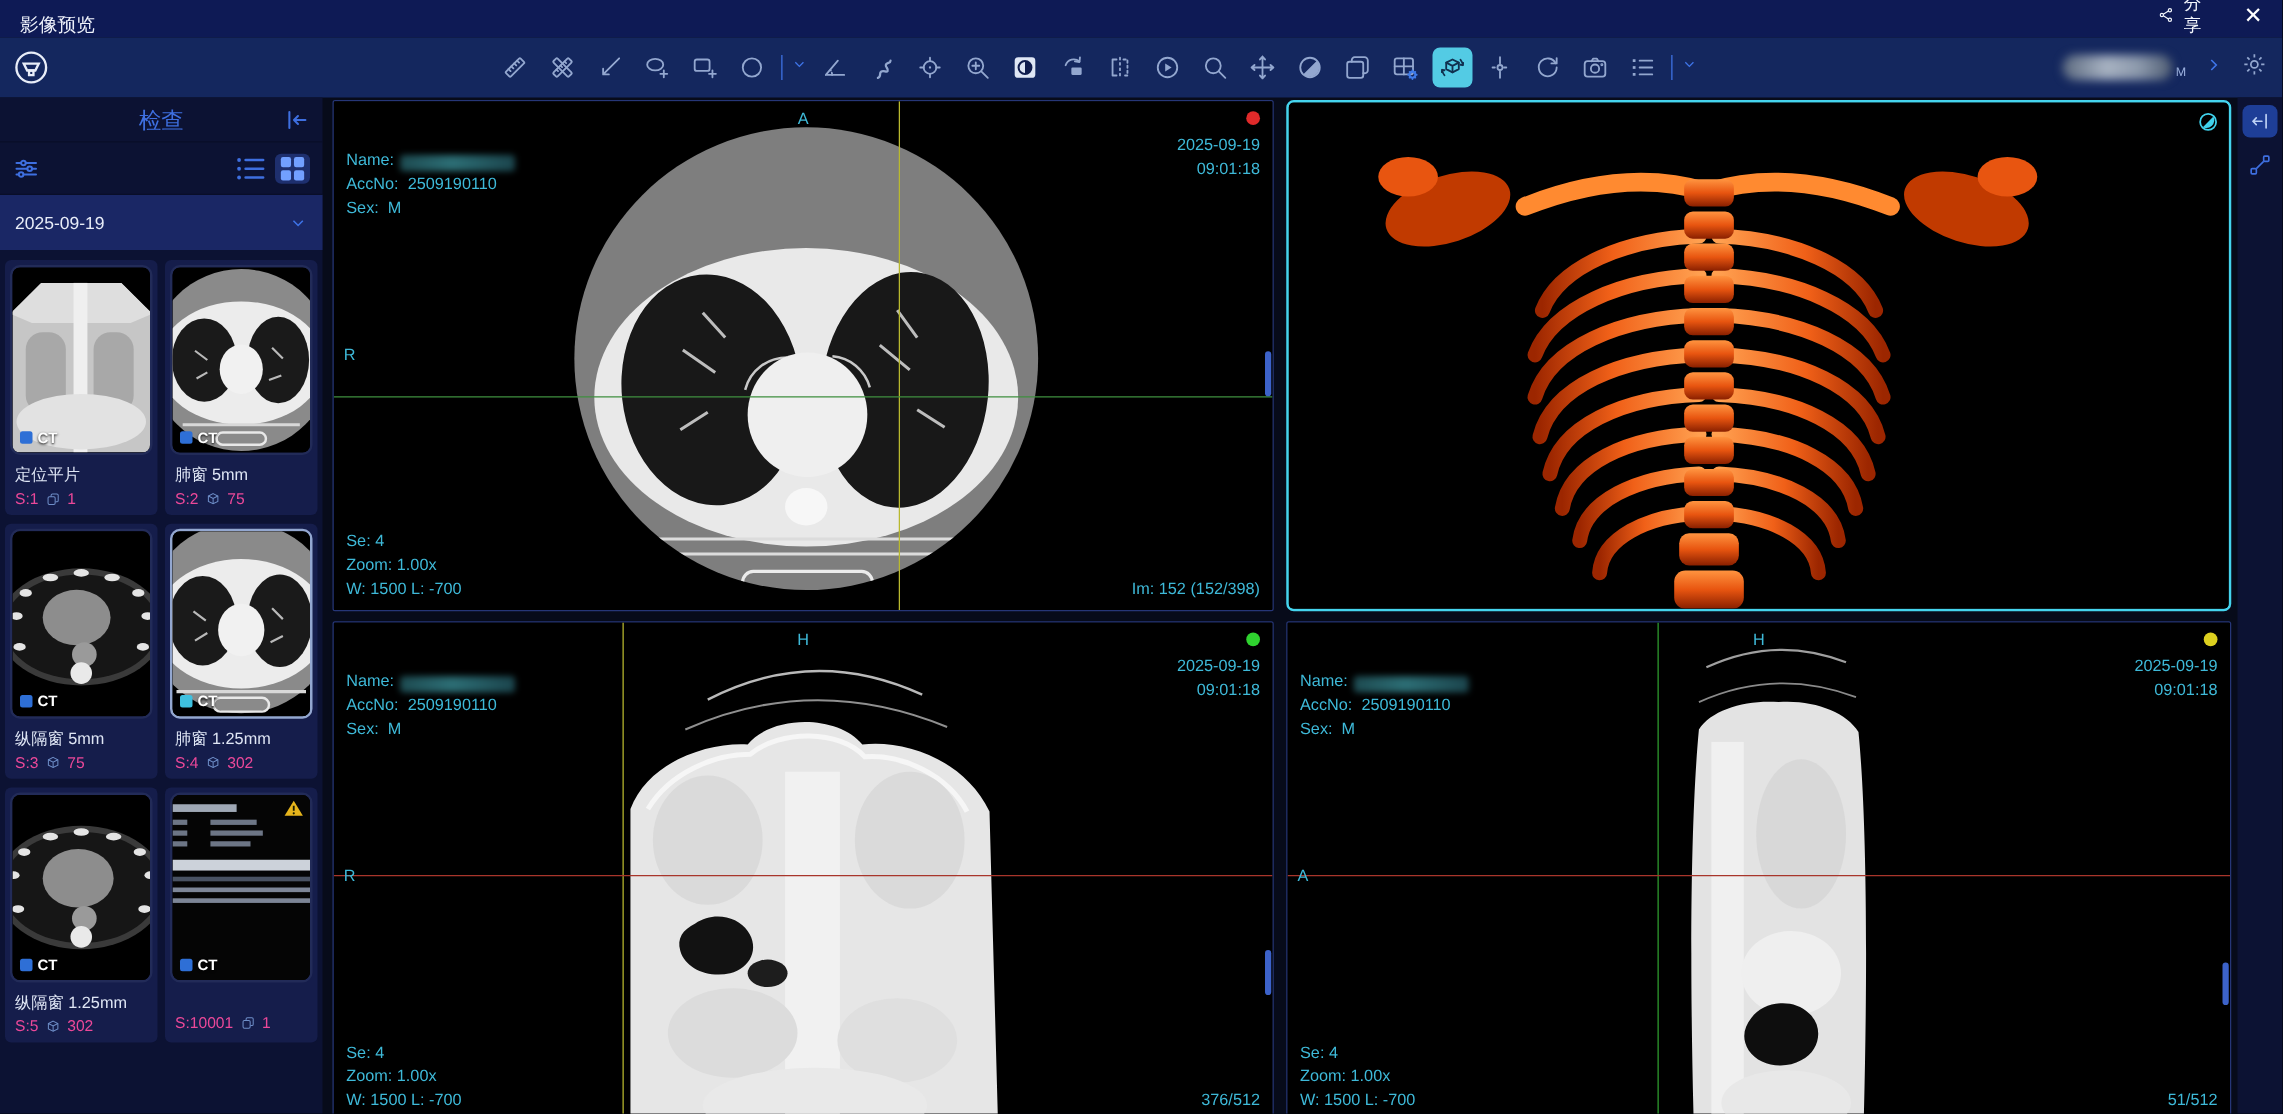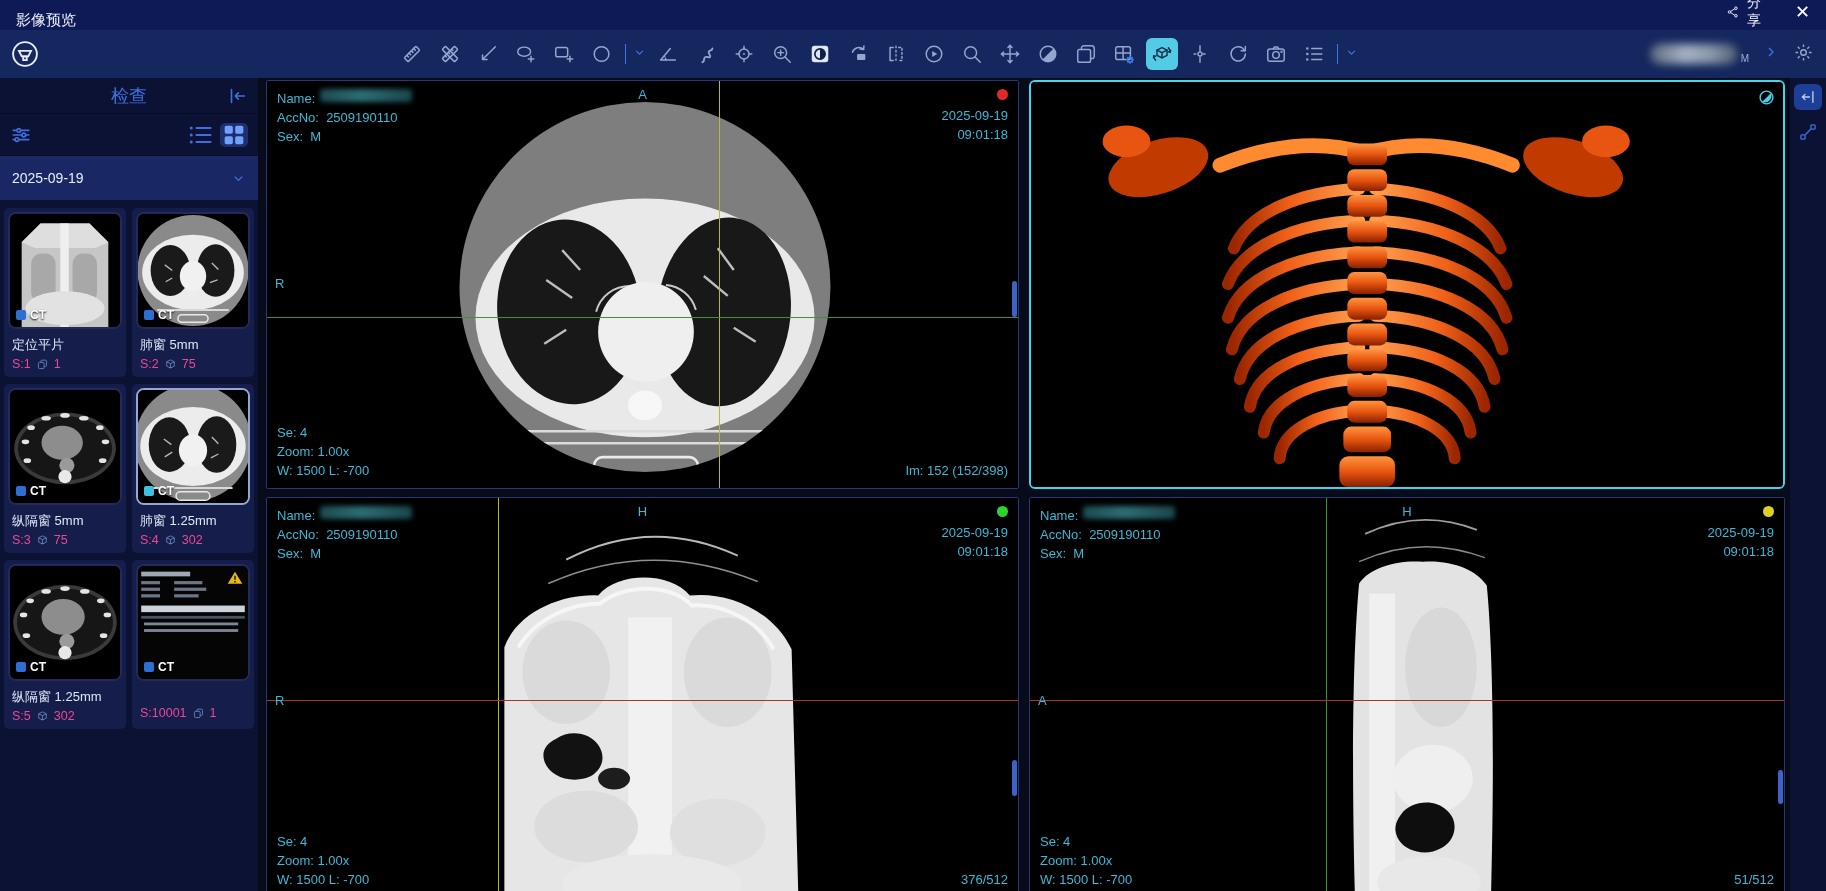--- a/index.html
+++ b/index.html
@@ -42,21 +42,21 @@
   .sb-filter{width:22px;height:22px;cursor:pointer;}
   .sb-viewmodes{margin-left:auto;display:flex;gap:6px;}
   .viewtoggle{width:28px;height:24px;display:flex;align-items:center;justify-content:center;border-radius:5px;cursor:pointer;}
   .viewtoggle.active{background:#1e2f6e;}
   .viewtoggle.active svg{stroke:#72a0ff;}
   .daterow{height:44px;background:#1a2765;display:flex;align-items:center;padding:0 12px;cursor:pointer;}
   .daterow .datetext{color:#e8edf8;font-size:14px;}
   .daterow svg{margin-left:auto;width:15px;height:15px;stroke:#3e74e8;fill:none;stroke-width:2;}
   .thumbgrid{padding:8px 4px;display:grid;grid-template-columns:1fr 1fr;gap:7px 6px;}
   .thumbcell{background:#151d4b;border-radius:5px;padding:4px 4px 6px 4px;cursor:pointer;}
-  .thumbimg{position:relative;height:117px;background:#000;border-radius:8px;border:2px solid #222b58;overflow:hidden;}
+  .thumbimg{position:relative;height:152px;background:#000;border-radius:8px;border:2px solid #222b58;overflow:hidden;}
   .thumbcell.selected .thumbimg{border-color:#93a7d0;}
   .thumbimg svg.tsvg{position:absolute;inset:0;width:100%;height:100%;}
   .ctbadge{position:absolute;left:6px;bottom:5px;display:flex;align-items:center;gap:4px;}
   .ctbadge .sq{width:10px;height:10px;border-radius:2px;background:#2e6fd6;}
   .thumbcell.selected .ctbadge .sq{background:#3ec1e0;}
   .ctbadge .mod{color:#fff;font-size:12px;font-weight:bold;text-shadow:0 1px 2px #000;}
   .warnicon{position:absolute;right:5px;top:4px;width:16px;height:14px;}
   .thumbname{color:#dfe6f5;font-size:13px;margin:7px 2px 3px 4px;min-height:15px;white-space:nowrap;overflow:hidden;}
   .thumbmeta{color:#ec4899;font-size:12.5px;margin-left:4px;display:flex;align-items:center;gap:5px;}
   .thumbmeta svg{width:13px;height:13px;stroke:#6f8fc9;fill:none;stroke-width:1.5;}
@@ -66,21 +66,21 @@
   .viewport{position:relative;background:#000;border:1px solid #263677;overflow:hidden;border-radius:2px;}
   .viewport.selected{border:2px solid #45d4ee;border-radius:6px;}
   .ctimg{position:absolute;inset:0;width:100%;height:100%;}
   .ovl{position:absolute;color:#3eb9d8;font-size:13px;line-height:19px;z-index:5;}
   .ovl-tl{left:10px;top:8px;}
   .ovl-tr{right:10px;top:6px;text-align:right;}
   .ovl-bl{left:10px;bottom:8px;}
   .ovl-br{right:10px;bottom:8px;}
   .r2 .ovl-bl{bottom:16px;}
   .r2 .ovl-br{bottom:16px;}
-  .nameline{display:flex;align-items:flex-start;gap:5px;}
+  .nameline{display:flex;align-items:flex-end;gap:5px;margin-top:29px;}
   .nameblur{width:92px;height:13px;border-radius:3px;background:linear-gradient(90deg,#1d4a50,#2c6d74 45%,#1b444c);filter:blur(2.5px);}
   .statusdot{width:11px;height:11px;border-radius:50%;display:inline-block;margin-bottom:1px;}
   .orient{position:absolute;color:#3eb9d8;font-size:13px;z-index:5;}
   .o-top{top:6px;left:50%;transform:translateX(-50%);}
   .o-left{left:8px;top:48%;}
   .refline-v{position:absolute;top:0;bottom:0;width:1px;z-index:4;}
   .refline-h{position:absolute;left:0;right:0;height:1px;z-index:4;}
   .scrollthumb{position:absolute;right:1px;width:5px;border-radius:3px;background:#3c62c9;z-index:6;}
   .vp-invert{position:absolute;right:8px;top:7px;width:17px;height:17px;z-index:6;}
 

